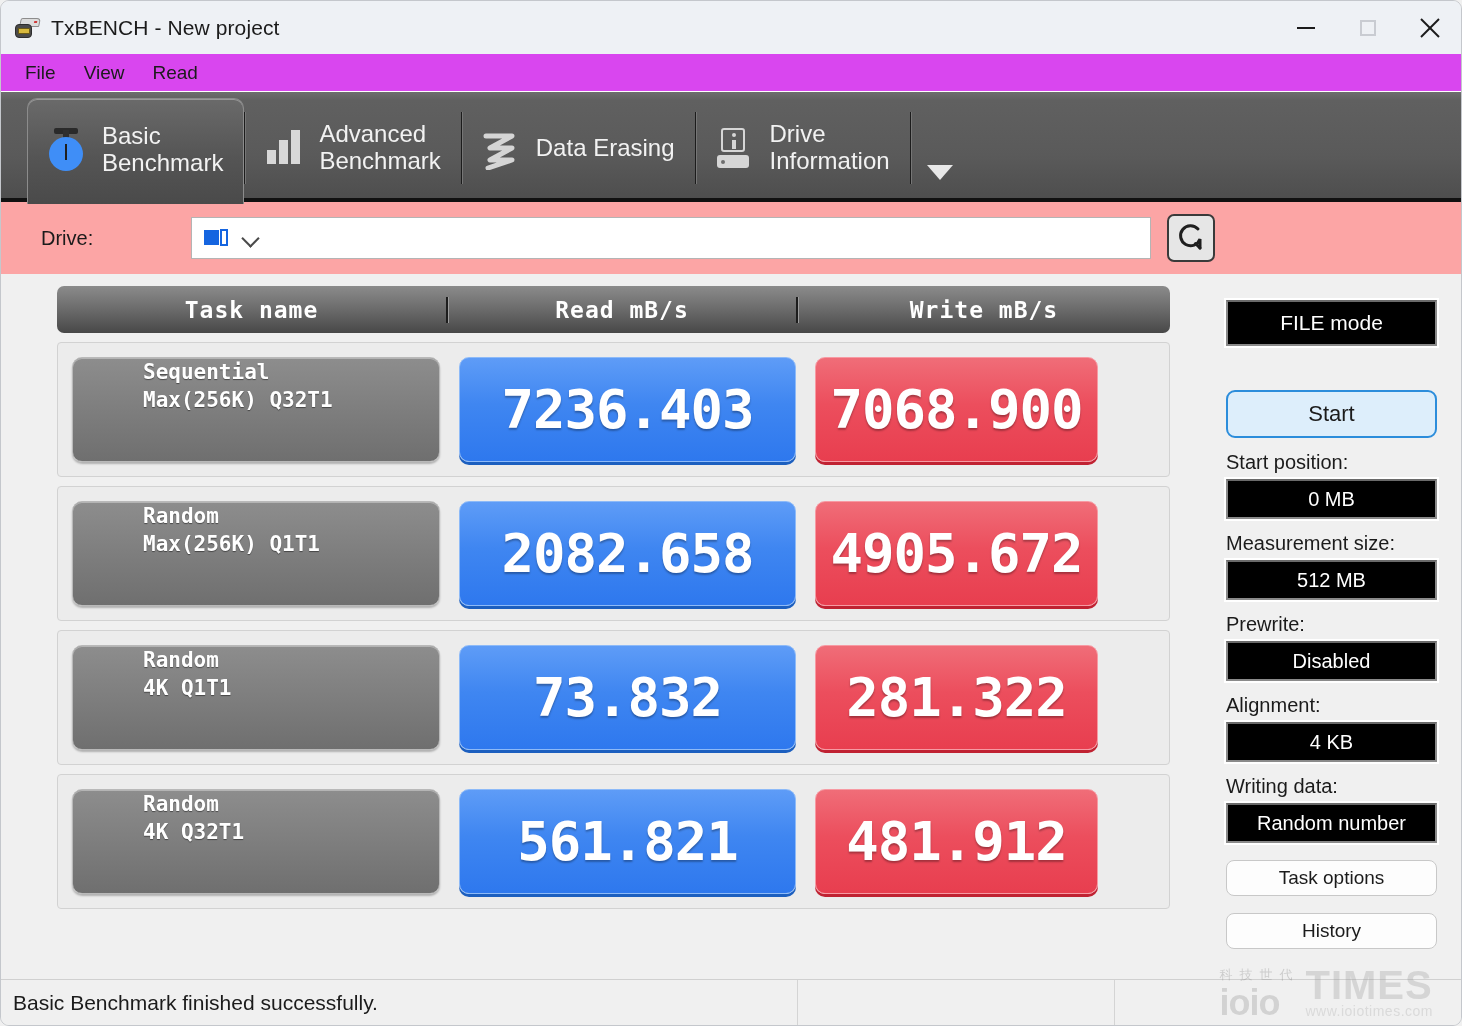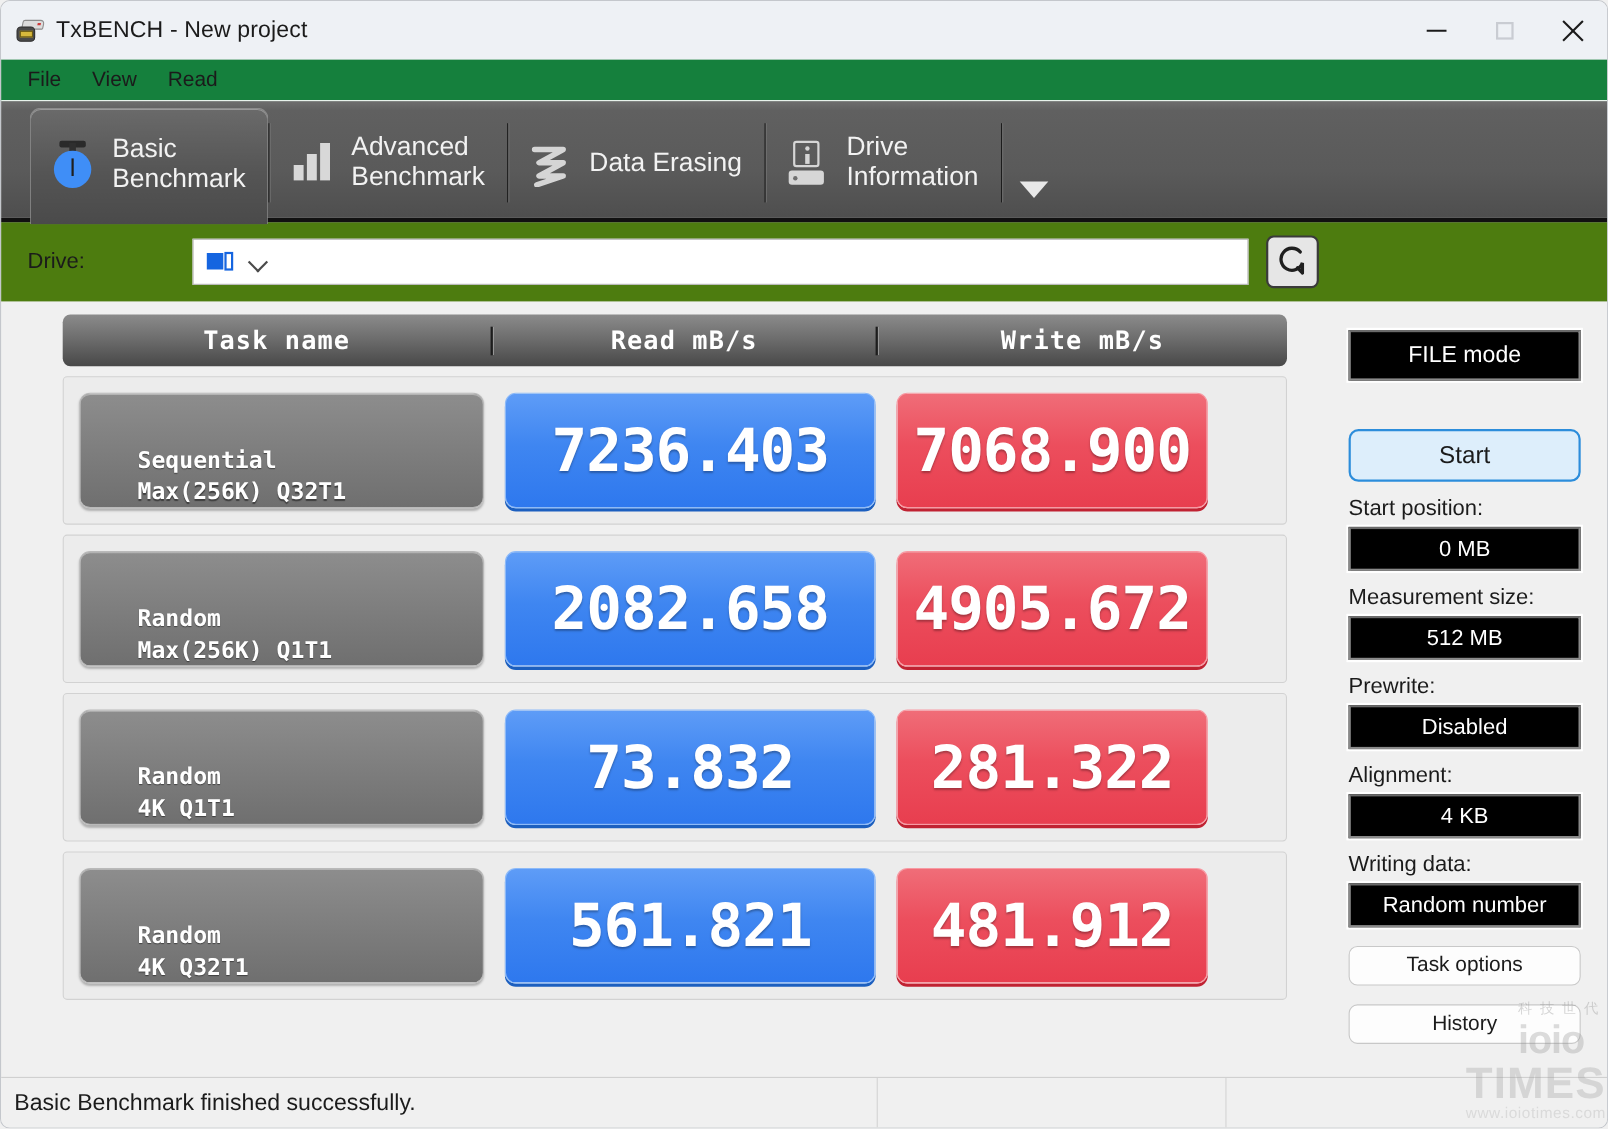--- a/index.html
+++ b/index.html
@@ -52,21 +52,21 @@
   }
   #window-controls { position:absolute; right:0; top:0; height:53px; display:flex; }
   .wc {
     width:62px; height:53px; display:flex; align-items:center; justify-content:center;
     background:transparent;
   }
   .wc svg { display:block; }
 
   
   #menubar {
-    height:38px; min-height:38px; background:#15803d;
+    height:38px; min-height:38px; background:#d946ef;
     display:flex; align-items:center; padding-left:10px;
     border-bottom:1px solid #ffffff;
   }
   .menu-item {
     font-size:19px; color:#1b1b1b; padding:3px 14px; white-space:nowrap;
   }
 
   
   #ribbon {
     height:110px; min-height:110px;
@@ -122,21 +122,21 @@
     display:flex; align-items:flex-end; padding:0 0 18px 16px;
   }
   #ribbon-more .caret {
     width:0; height:0; border-left:13px solid transparent; border-right:13px solid transparent;
     border-top:15px solid #e8e8e8;
   }
 
   
   #drive-row {
     height:72px; min-height:72px; display:flex; align-items:center;
-    padding:0 0 0 24px; background:#4d7c0f;
+    padding:0 0 0 40px; background:#fca5a5;
   }
   #drive-label { font-size:20px; color:#1b1b1b; width:150px; }
   #drive-combo {
     flex:0 0 auto; width:960px; height:42px; background:#fff;
     border:1px solid #b4b4b4; display:flex; align-items:center; padding:0 6px 0 12px;
     position:relative;
   }
   #drive-combo .dicon { width:26px; height:20px; position:relative; margin-right:10px; flex:0 0 auto; }
   #drive-combo .dicon .sq { position:absolute; left:0; top:2px; width:15px; height:15px; background:#1565e0; }
   #drive-combo .dicon .pl { position:absolute; left:16px; top:1px; width:8px; height:17px; border:2px solid #1565e0; }
@@ -180,22 +180,22 @@
   .row {
     width:1113px; height:135px; margin-top:9px;
     background:#ececec; border:1px solid #d2d2d2; border-radius:4px;
     display:flex; align-items:center; padding:0 0 0 14px; gap:19px;
   }
   .cell-task {
     width:368px; height:105px; border-radius:10px;
     background:linear-gradient(#8d8d8d,#818181 40%,#6f6f6f);
     border:1px solid #b9b9b9;
     box-shadow:0 2px 2px rgba(0,0,0,.25), inset 0 1px 0 rgba(255,255,255,.35);
-    display:flex; flex-direction:column; justify-content:flex-end;
-    padding-left:52px; color:#fff;
+    display:flex; flex-direction:column; justify-content:flex-start;
+    padding-left:70px; color:#fff;
     font-family:"DejaVu Sans Mono", monospace;
     font-size:21px; font-weight:bold; line-height:1.35;
     text-shadow:0 1px 1px rgba(0,0,0,.45);
   }
   .cell-val {
     height:105px; border-radius:10px;
     display:flex; align-items:center; justify-content:center;
     font-family:"DejaVu Sans Mono", monospace;
     font-size:54px; font-weight:bold; color:#fff; letter-spacing:-1px;
     text-shadow:0 2px 2px rgba(0,0,0,.3);
@@ -240,23 +240,23 @@
     border-top:1px solid #d0d0d0;
     display:flex; align-items:center;
     position:relative;
   }
   #status-text { font-size:21px; color:#1b1b1b; padding-left:12px; }
   #status-sep1 { position:absolute; left:796px; top:0; bottom:0; width:1px; background:#d4d4d4; }
   #status-sep2 { position:absolute; left:1113px; top:0; bottom:0; width:1px; background:#d4d4d4; }
 
   
   #watermark {
-    position:absolute; right:1px; bottom:6px;
+    position:absolute; right:28px; bottom:6px;
     display:flex; align-items:flex-end; gap:6px;
-    opacity:.30; pointer-events:none; user-select:none;flex-direction:column;
+    opacity:.30; pointer-events:none; user-select:none;
   }
   #wm-left { display:flex; flex-direction:column; align-items:flex-start; }
   #wm-cn { font-size:13px; color:#7d7d7d; letter-spacing:7px; margin-bottom:2px; }
   #wm-ioio { font-size:36px; font-weight:bold; color:#8e8e8e; letter-spacing:-1px; line-height:.92; }
   #wm-right { display:flex; flex-direction:column; align-items:flex-start; }
   #wm-times { font-size:40px; font-weight:bold; color:#9a9a9a; line-height:.9; letter-spacing:1px; }
   #wm-url { font-size:14px; color:#a8a8a8; letter-spacing:.5px; }
 </style>
 </head>
 <body>

